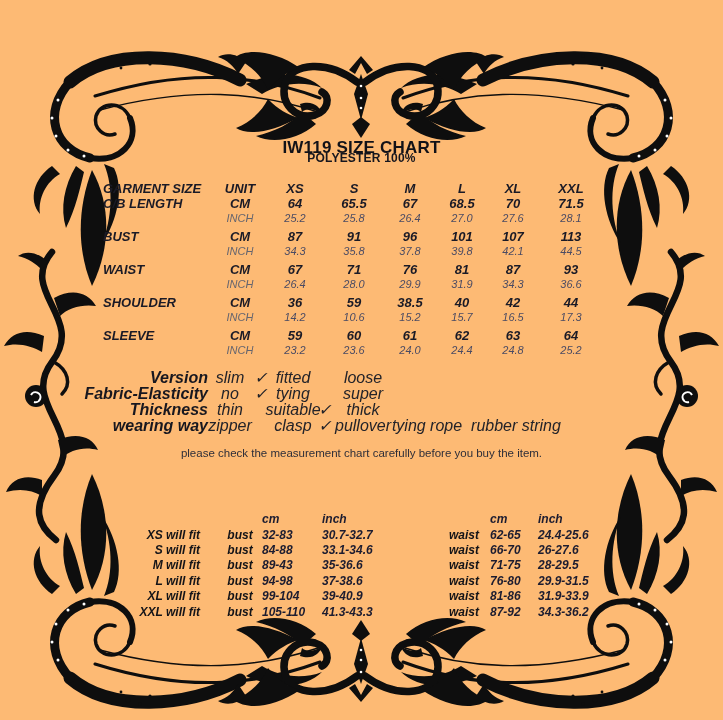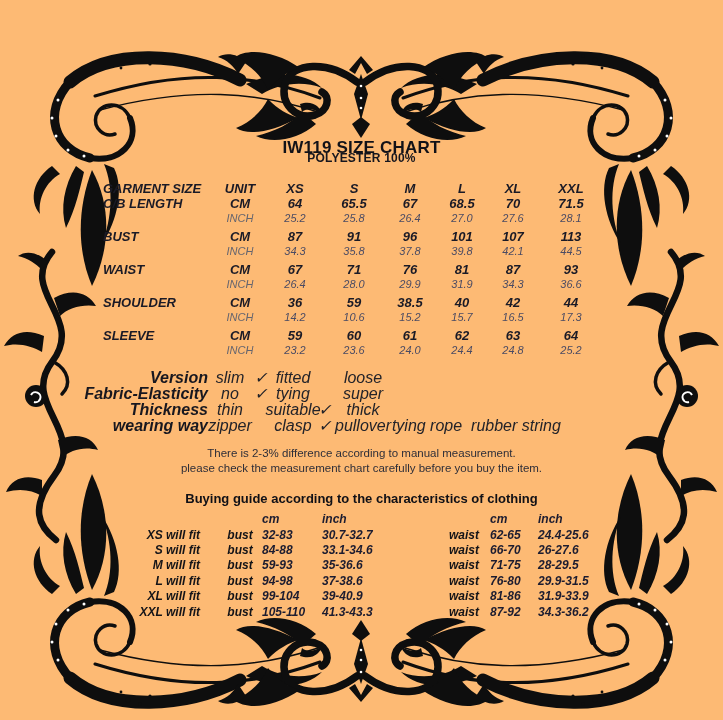--- a/index.html
+++ b/index.html
@@ -271,25 +271,23 @@
         <div class="tcell c2"></div>
         <div class="tcell c3">clasp</div>
         <div class="tcell c4">✓</div>
         <div class="tcell c5">pullover</div>
         <div class="tcell c6">tying rope</div>
         <div class="tcell c7">rubber string</div>
       </div>
     </div>
 
   <div class="abs center-line notes">
-    <div>There is 2-3% difference according to manual measurement.</div>
     <div>please check the measurement chart carefully before you buy the item.</div>
   </div>
 
-  <div class="abs center-line guide-title">Buying guide according to the characteristics of clothing</div>
   <div class="abs guide-table">
       <div class="trow hdr">
         <div class="tcell c0"></div>
         <div class="tcell c1"></div>
         <div class="tcell c2"></div>
         <div class="tcell c3">cm</div>
         <div class="tcell c4">inch</div>
         <div class="tcell c5"></div>
         <div class="tcell c6"></div>
         <div class="tcell c7">cm</div>
@@ -314,21 +312,21 @@
         <div class="tcell c4">33.1-34.6</div>
         <div class="tcell c5"></div>
         <div class="tcell c6">waist</div>
         <div class="tcell c7">66-70</div>
         <div class="tcell c8">26-27.6</div>
       </div>
       <div class="trow">
         <div class="tcell c0">M will fit</div>
         <div class="tcell c1"></div>
         <div class="tcell c2">bust</div>
-        <div class="tcell c3">59-93</div>
+        <div class="tcell c3">89-43</div>
         <div class="tcell c4">35-36.6</div>
         <div class="tcell c5"></div>
         <div class="tcell c6">waist</div>
         <div class="tcell c7">71-75</div>
         <div class="tcell c8">28-29.5</div>
       </div>
       <div class="trow">
         <div class="tcell c0">L will fit</div>
         <div class="tcell c1"></div>
         <div class="tcell c2">bust</div>

